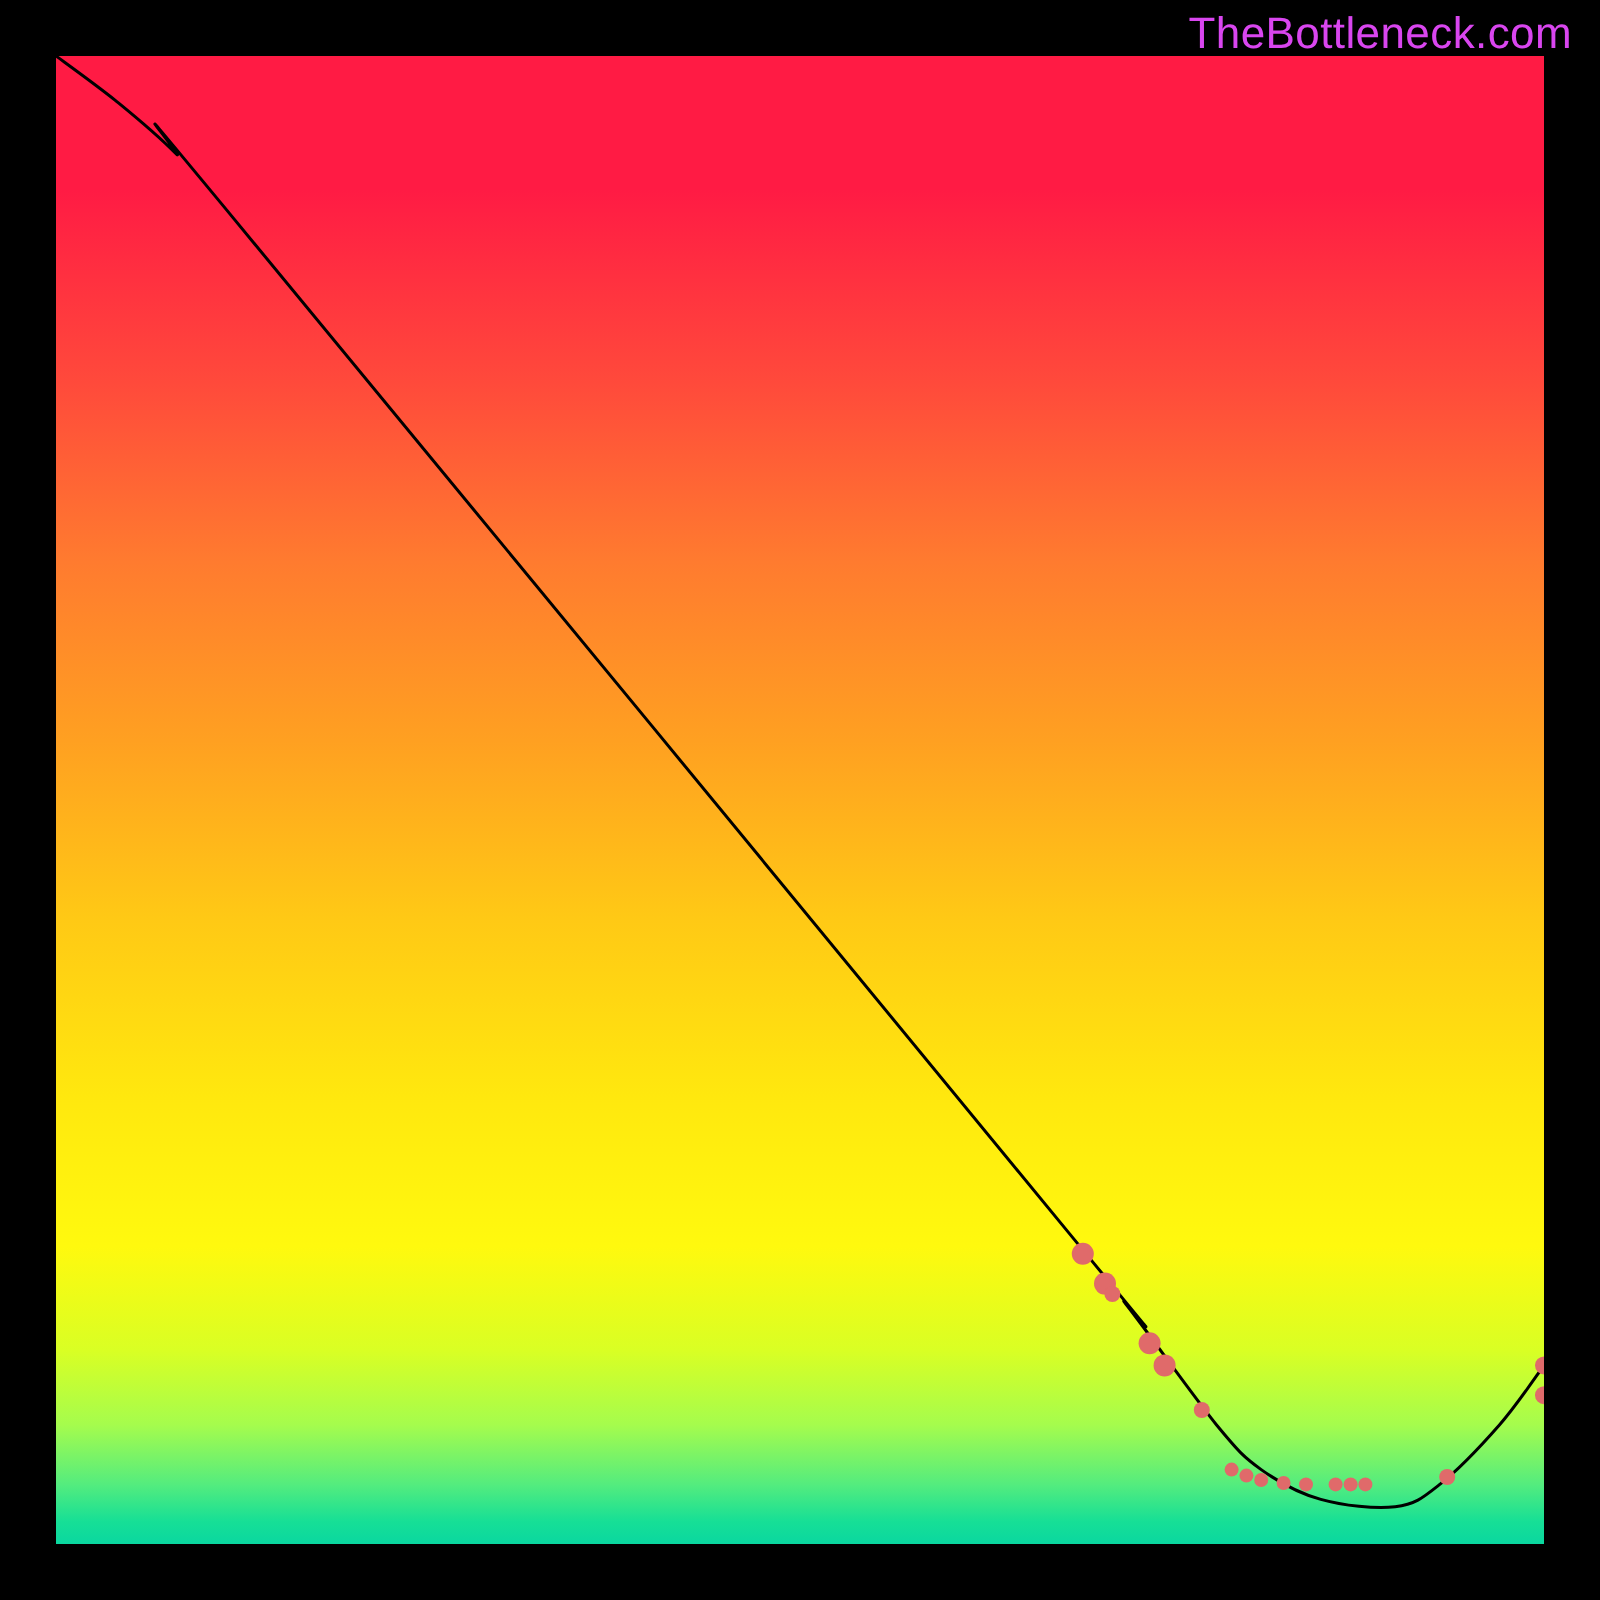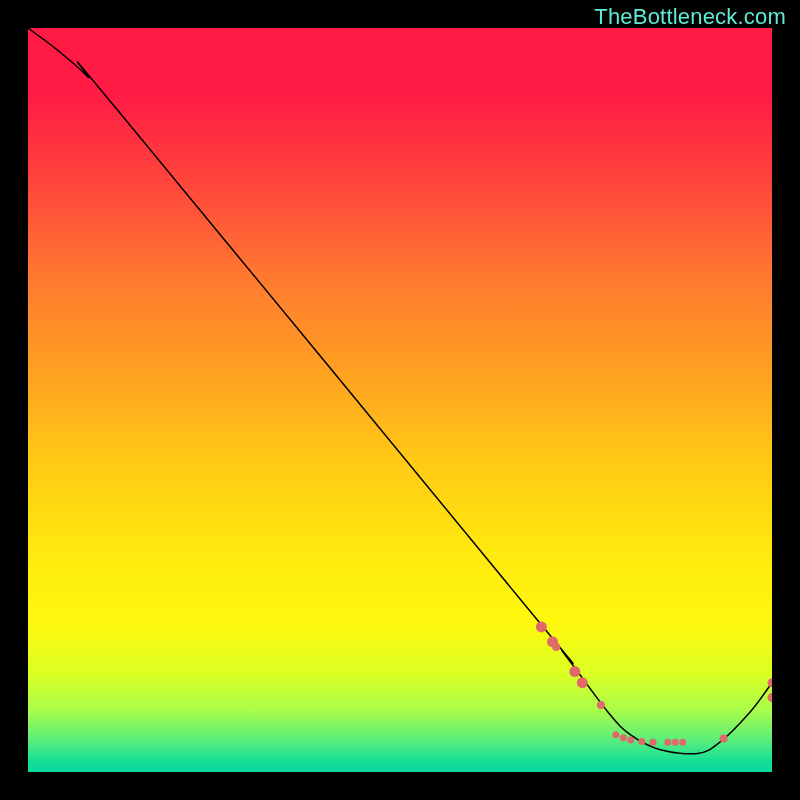--- a/index.html
+++ b/index.html
@@ -14,21 +14,21 @@
   .stage {
     position: relative;
     width: 800px;
     height: 800px;
   }
   .watermark {
     position: absolute;
     top: 4px;
     right: 14px;
     font-size: 22px;
-    color: #5eead4;
+    color: #d946ef;
     letter-spacing: 0.2px;
     user-select: none;
   }
   .plot {
     position: absolute;
     left: 28px;
     top: 28px;
     width: 744px;
     height: 744px;
     background: linear-gradient(

